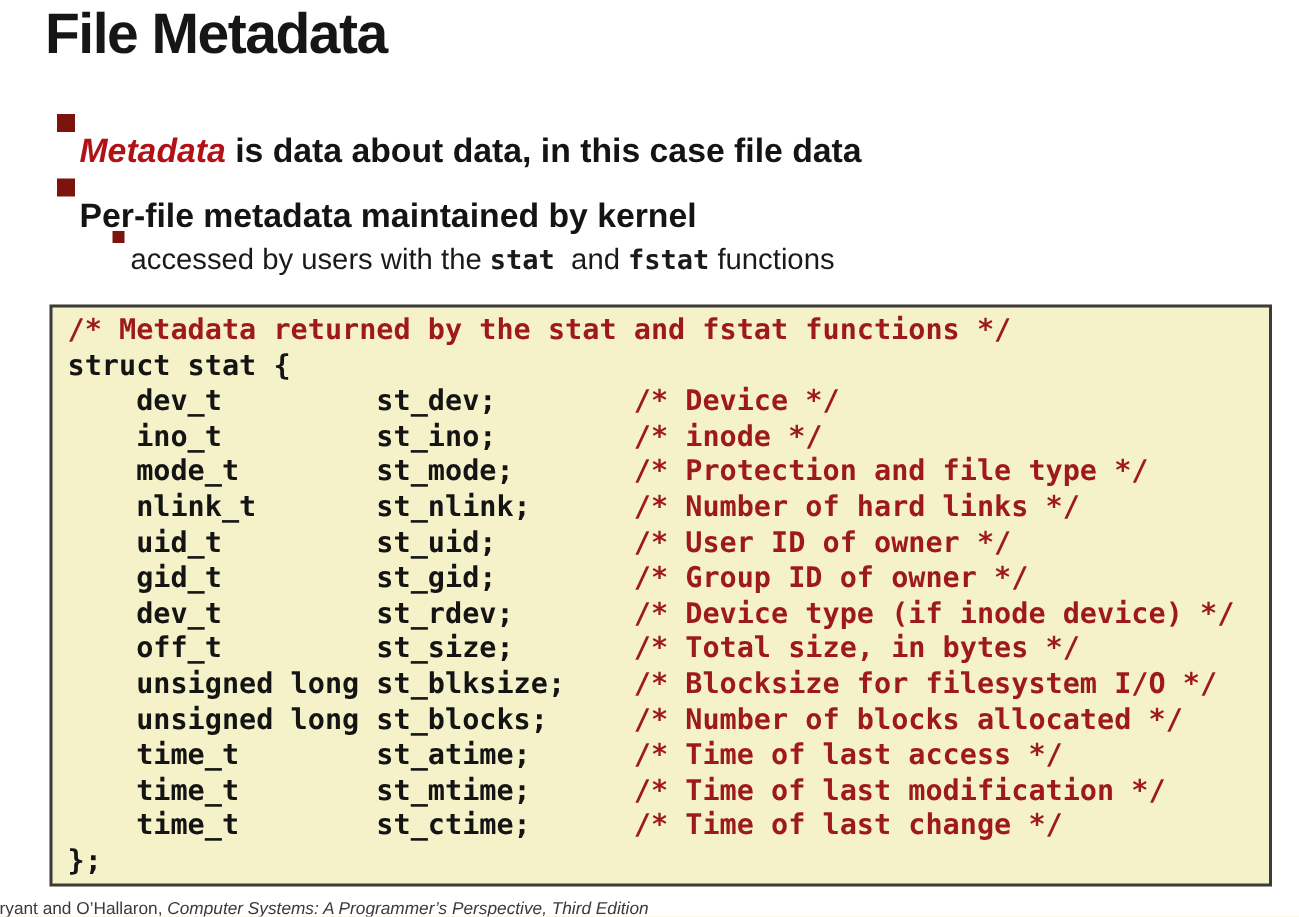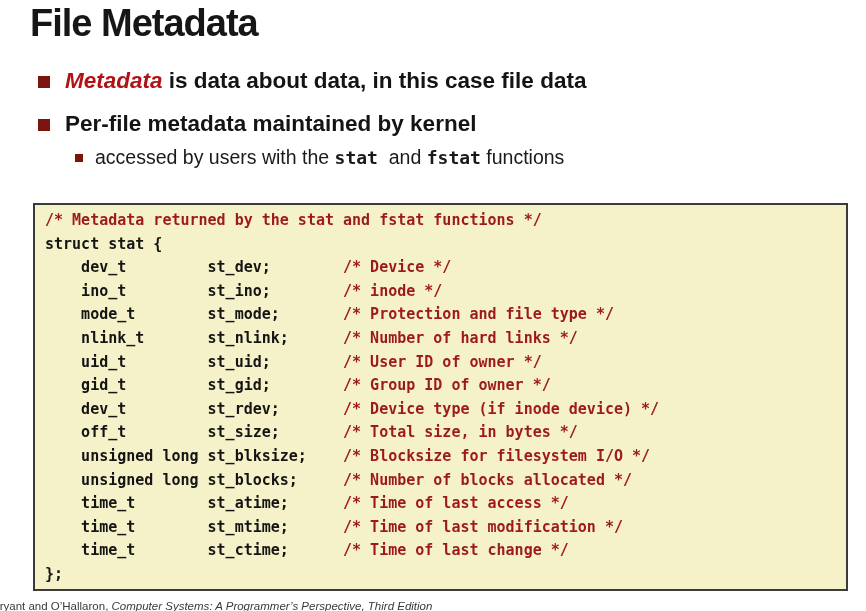--- a/index.html
+++ b/index.html
@@ -4,38 +4,38 @@
 <style>
   html,body{margin:0;padding:0;}
   body{
     width:866px;height:611px;position:relative;overflow:hidden;
     background:#ffffff;font-family:"Liberation Sans",sans-serif;
   }
   .slide-title{
     position:absolute;left:30px;top:2px;
     font-size:38px;font-weight:bold;color:#161616;letter-spacing:-1px;text-align:right;
   }
-  .bullet{position:absolute;display:flex;align-items:flex-start;}
+  .bullet{position:absolute;display:flex;align-items:flex-start;flex-direction:column;}
   .bullet .sq{width:12px;height:12px;background:var(--bullet-red,#7C130C);margin-top:8px;flex:none;}
   .bullet .txt{margin-left:15px;font-size:22.5px;font-weight:bold;color:#141414;white-space:pre;}
   .b1{left:38px;top:68px;}
   .b2{left:38px;top:111px;}
   .emph{color:var(--emph-red,#B11216);font-style:italic;}
   .sub{left:75px;top:146px;}
   .sub .sq{width:8px;height:8px;margin-top:8px;}
   .sub .txt{margin-left:12px;font-size:19.5px;font-weight:normal;color:#1a1a1a;white-space:pre;}
   .mono{font-family:"DejaVu Sans Mono",monospace;font-weight:bold;font-size:18px;}
   .codebox{
     position:absolute;left:33px;top:203px;width:815px;height:388px;
     box-sizing:border-box;background:var(--code-bg,#F5F2CA);
     border:2px solid #3b3b3b;padding:4px 0 0 10px;overflow:hidden;
   }
   .code-line{
     font-family:"DejaVu Sans Mono",monospace;font-weight:bold;
-    font-size:15px;line-height:23.6px;white-space:pre;color:#141414;
+    font-size:19px;line-height:23.6px;white-space:pre;color:#141414;
   }
   .code-line .cm{color:var(--comment-red,#9E1A1A);}
   .footer-credit{
     position:absolute;left:-8px;top:600px;font-size:11.5px;color:#3a3a3a;white-space:nowrap;
   }
   .footer-credit .book{font-style:italic;}
 </style>
 </head>
 <body>
 

